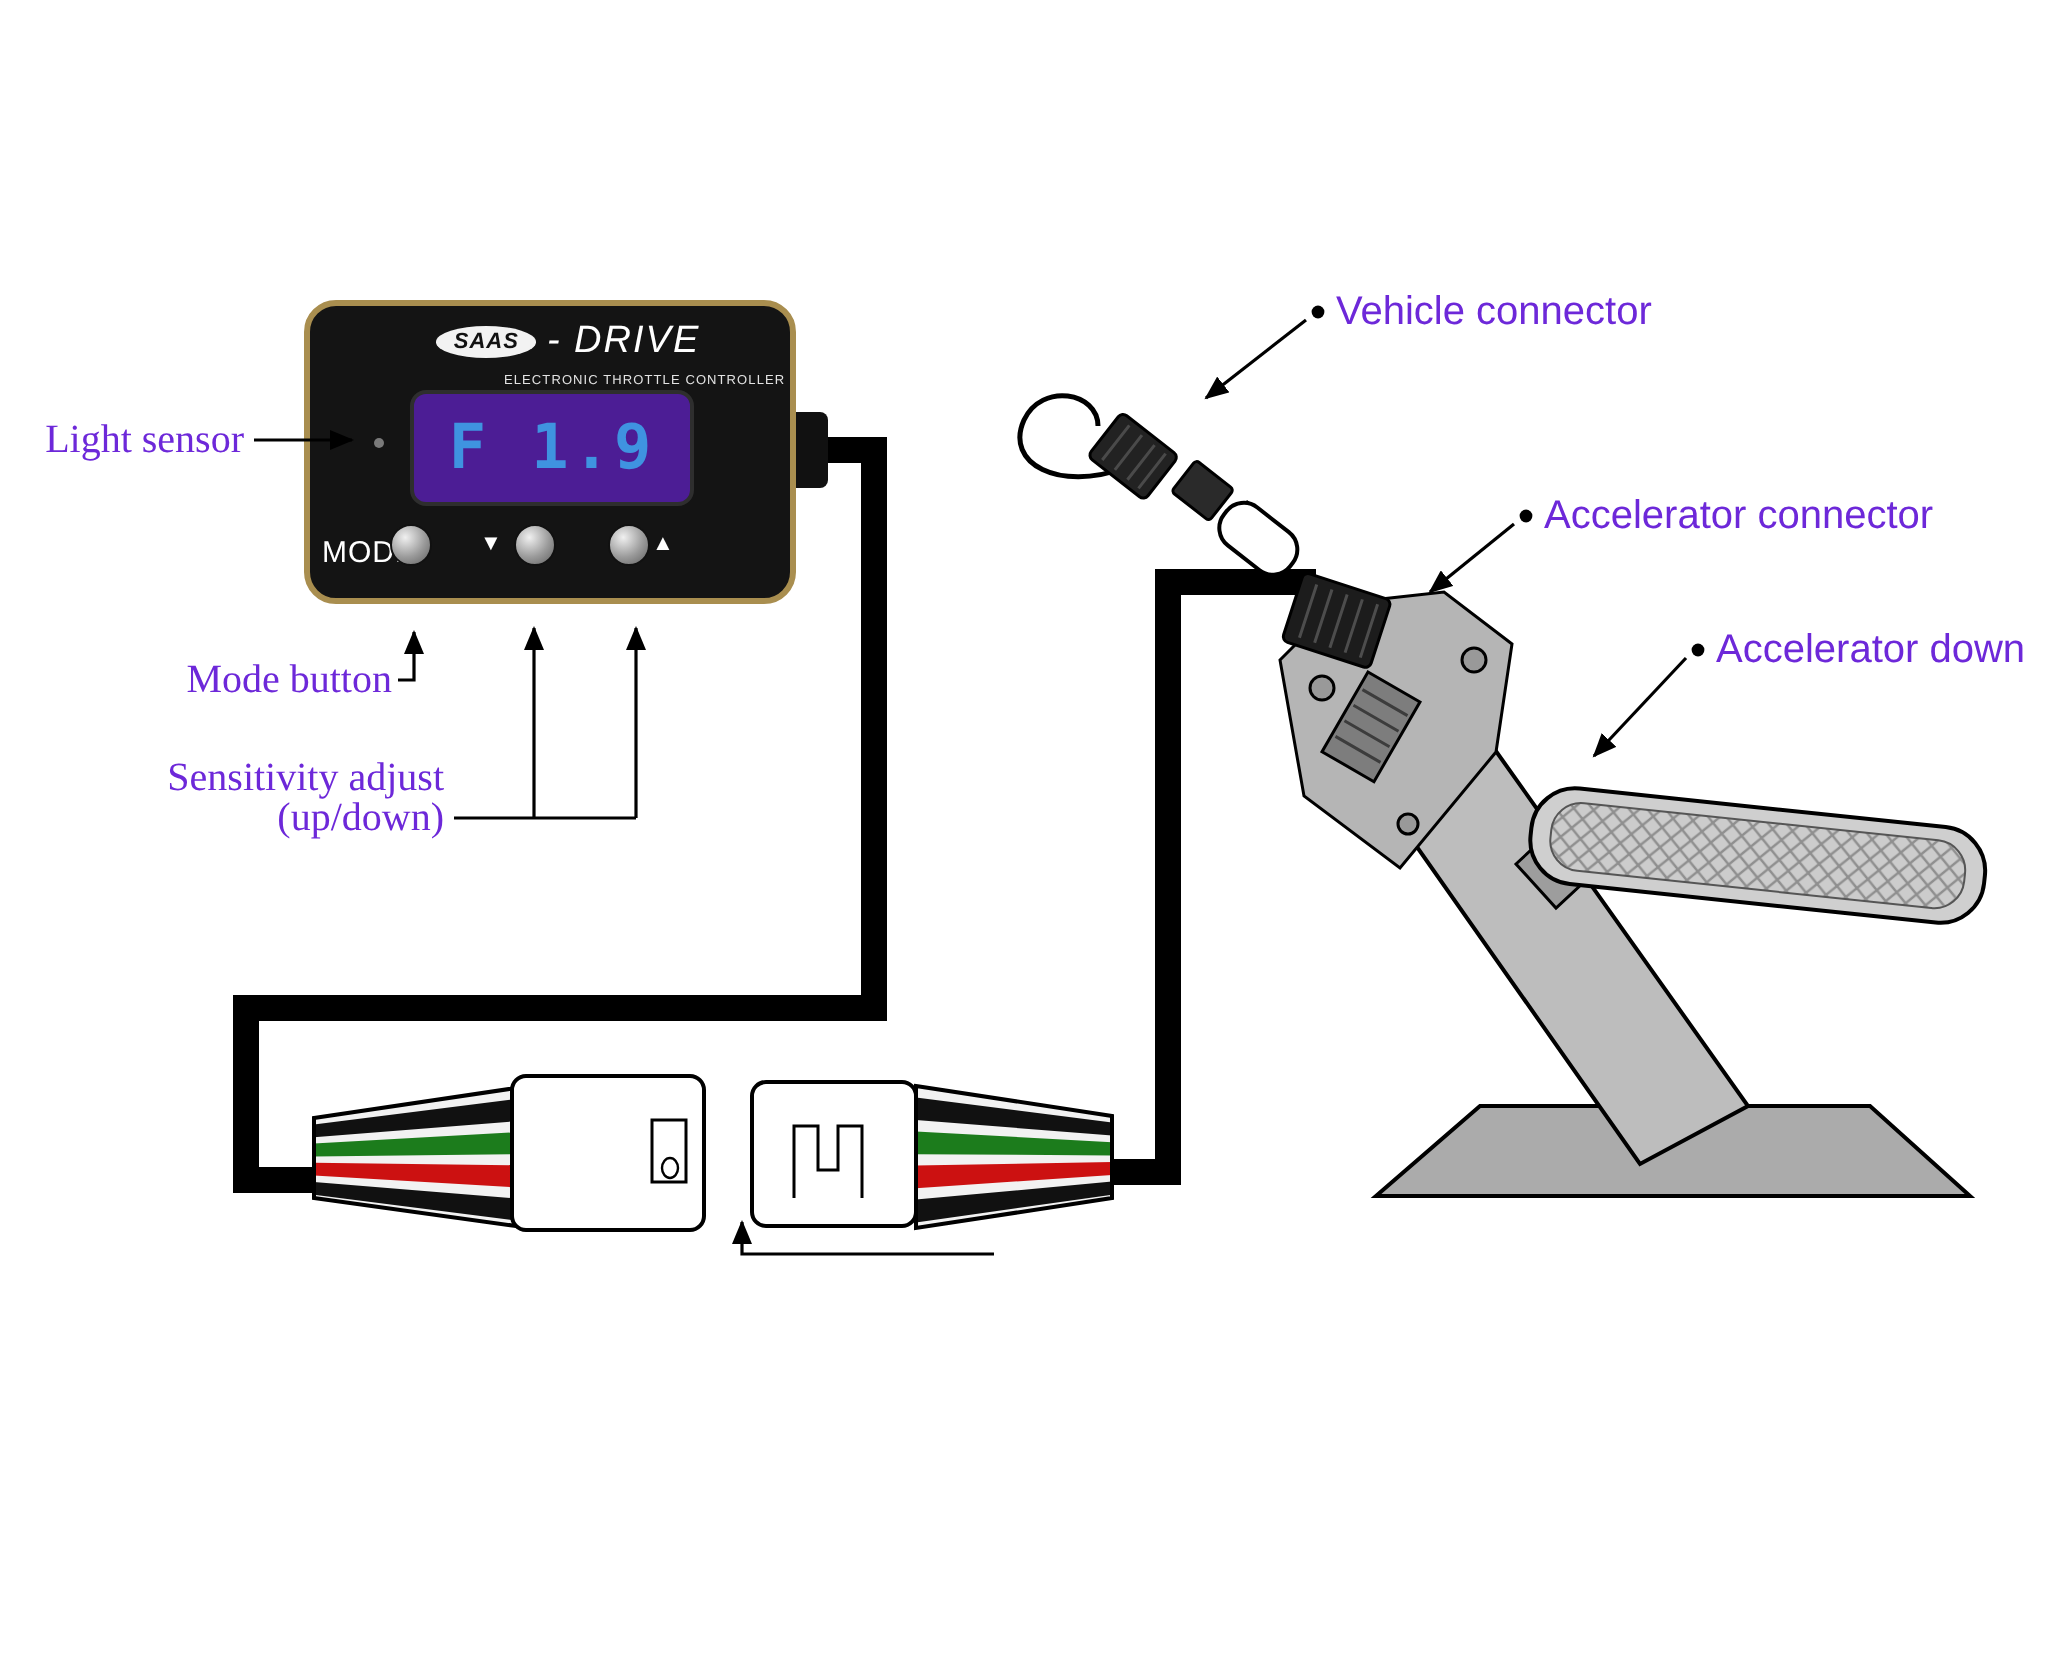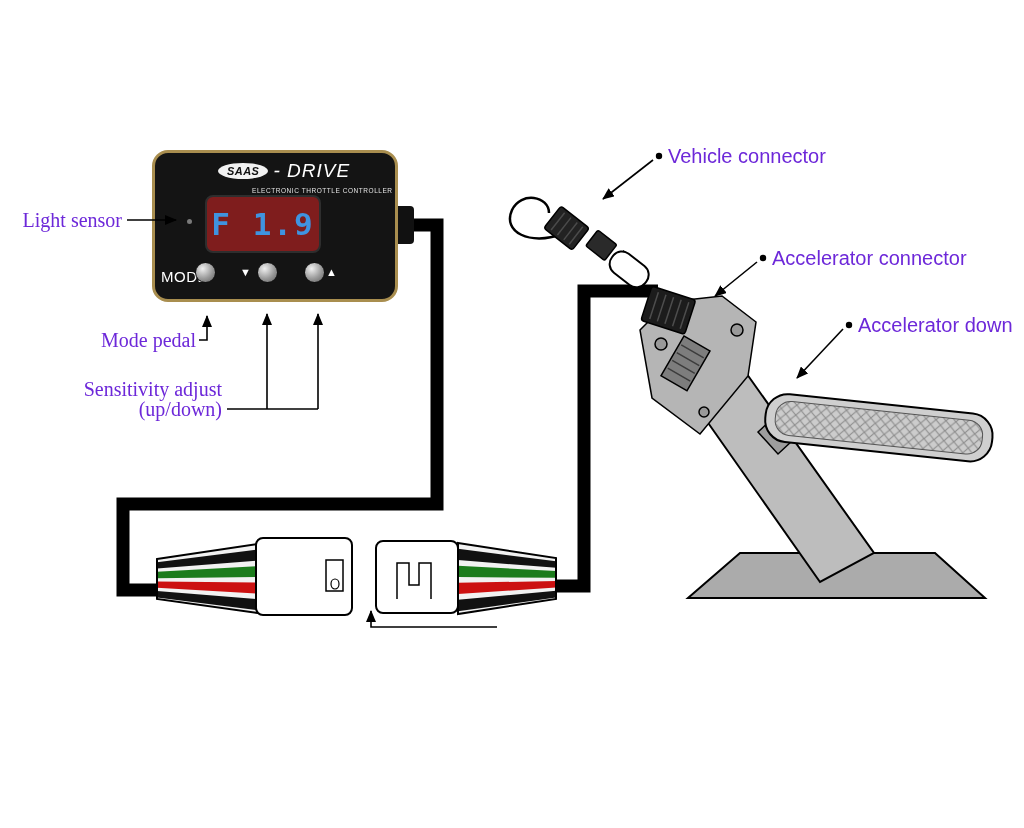--- a/index.html
+++ b/index.html
@@ -12,21 +12,21 @@
   .label.right{text-align:right;white-space:normal;font-family:Liberation Serif, serif;}
   
   .device{position:absolute;left:152px;top:150px;width:246px;height:152px;z-index:2;
           background:#141414;border:3px solid #a98e4f;border-radius:16px;box-sizing:border-box;}
   .brand-row{position:absolute;left:18px;right:0;top:7px;display:flex;justify-content:center;
              align-items:center;gap:5px;}
   .saas-oval{background:#f2f2f2;color:#111;font-style:italic;font-weight:bold;font-size:11px;
              padding:2px 9px;border-radius:50%;letter-spacing:0.5px;}
   .brand-drive{color:#fff;font-style:italic;font-weight:normal;font-size:19px;letter-spacing:1px;}
   .subtitle{position:absolute;left:97px;top:34px;font-size:6.5px;letter-spacing:0.55px;color:#e3e3e3;}
-  .display{position:absolute;left:50px;top:42px;width:116px;height:58px;background:#7f1d1d;
+  .display{position:absolute;left:50px;top:42px;width:142px;height:58px;background:#4c1d95;
            border:2px solid #2e2e2e;border-radius:8px;box-sizing:border-box;
            display:flex;align-items:center;justify-content:center;}
   .display-value{font-family:"DejaVu Sans Mono", monospace;font-weight:bold;font-size:31px;
                  letter-spacing:2px;color:#3f93e0;}
   .mode-label{position:absolute;left:6px;top:115px;font-size:15px;color:#fff;letter-spacing:0.5px;}
   .dev-btn{position:absolute;width:21px;height:21px;border-radius:50%;border:1px solid #111;
            background:radial-gradient(circle at 35% 30%, #f0f0f0, #9a9a9a 55%, #5f5f5f 100%);
            box-sizing:border-box;}
   .glyph{position:absolute;color:#fff;font-size:11px;line-height:13px;}
   .sensor-dot{position:absolute;left:32px;top:66px;width:5px;height:5px;border-radius:50%;background:#7a7a7a;}
@@ -144,21 +144,21 @@
       <path d="M 757 262 L 715 296" marker-end="url(#arw)"></path>
       <path d="M 843 329 L 797 378" marker-end="url(#arw)"></path>
       <path d="M 497 627 H 371 V 611" marker-end="url(#arw)"></path>
     </g>
     <circle cx="659" cy="156" r="3.2" fill="#000"></circle>
     <circle cx="763" cy="258" r="3.2" fill="#000"></circle>
     <circle cx="849" cy="325" r="3.2" fill="#000"></circle>
   </svg>
 
   <div class="label right" style="left:10px;top:210px;width:112px;">Light sensor</div>
-  <div class="label right" style="left:40px;top:330px;width:156px;">Mode pedal</div>
+  <div class="label right" style="left:40px;top:330px;width:156px;">Mode button</div>
   <div class="label right" style="left:58px;top:379px;width:164px;">
     <div>Sensitivity adjust</div>
     <div>(up/down)</div>
   </div>
   <div class="label" style="left:668px;top:146px;">Vehicle connector</div>
   <div class="label" style="left:772px;top:248px;">Accelerator connector</div>
   <div class="label" style="left:858px;top:315px;">Accelerator down</div>
 
 </div>
 

